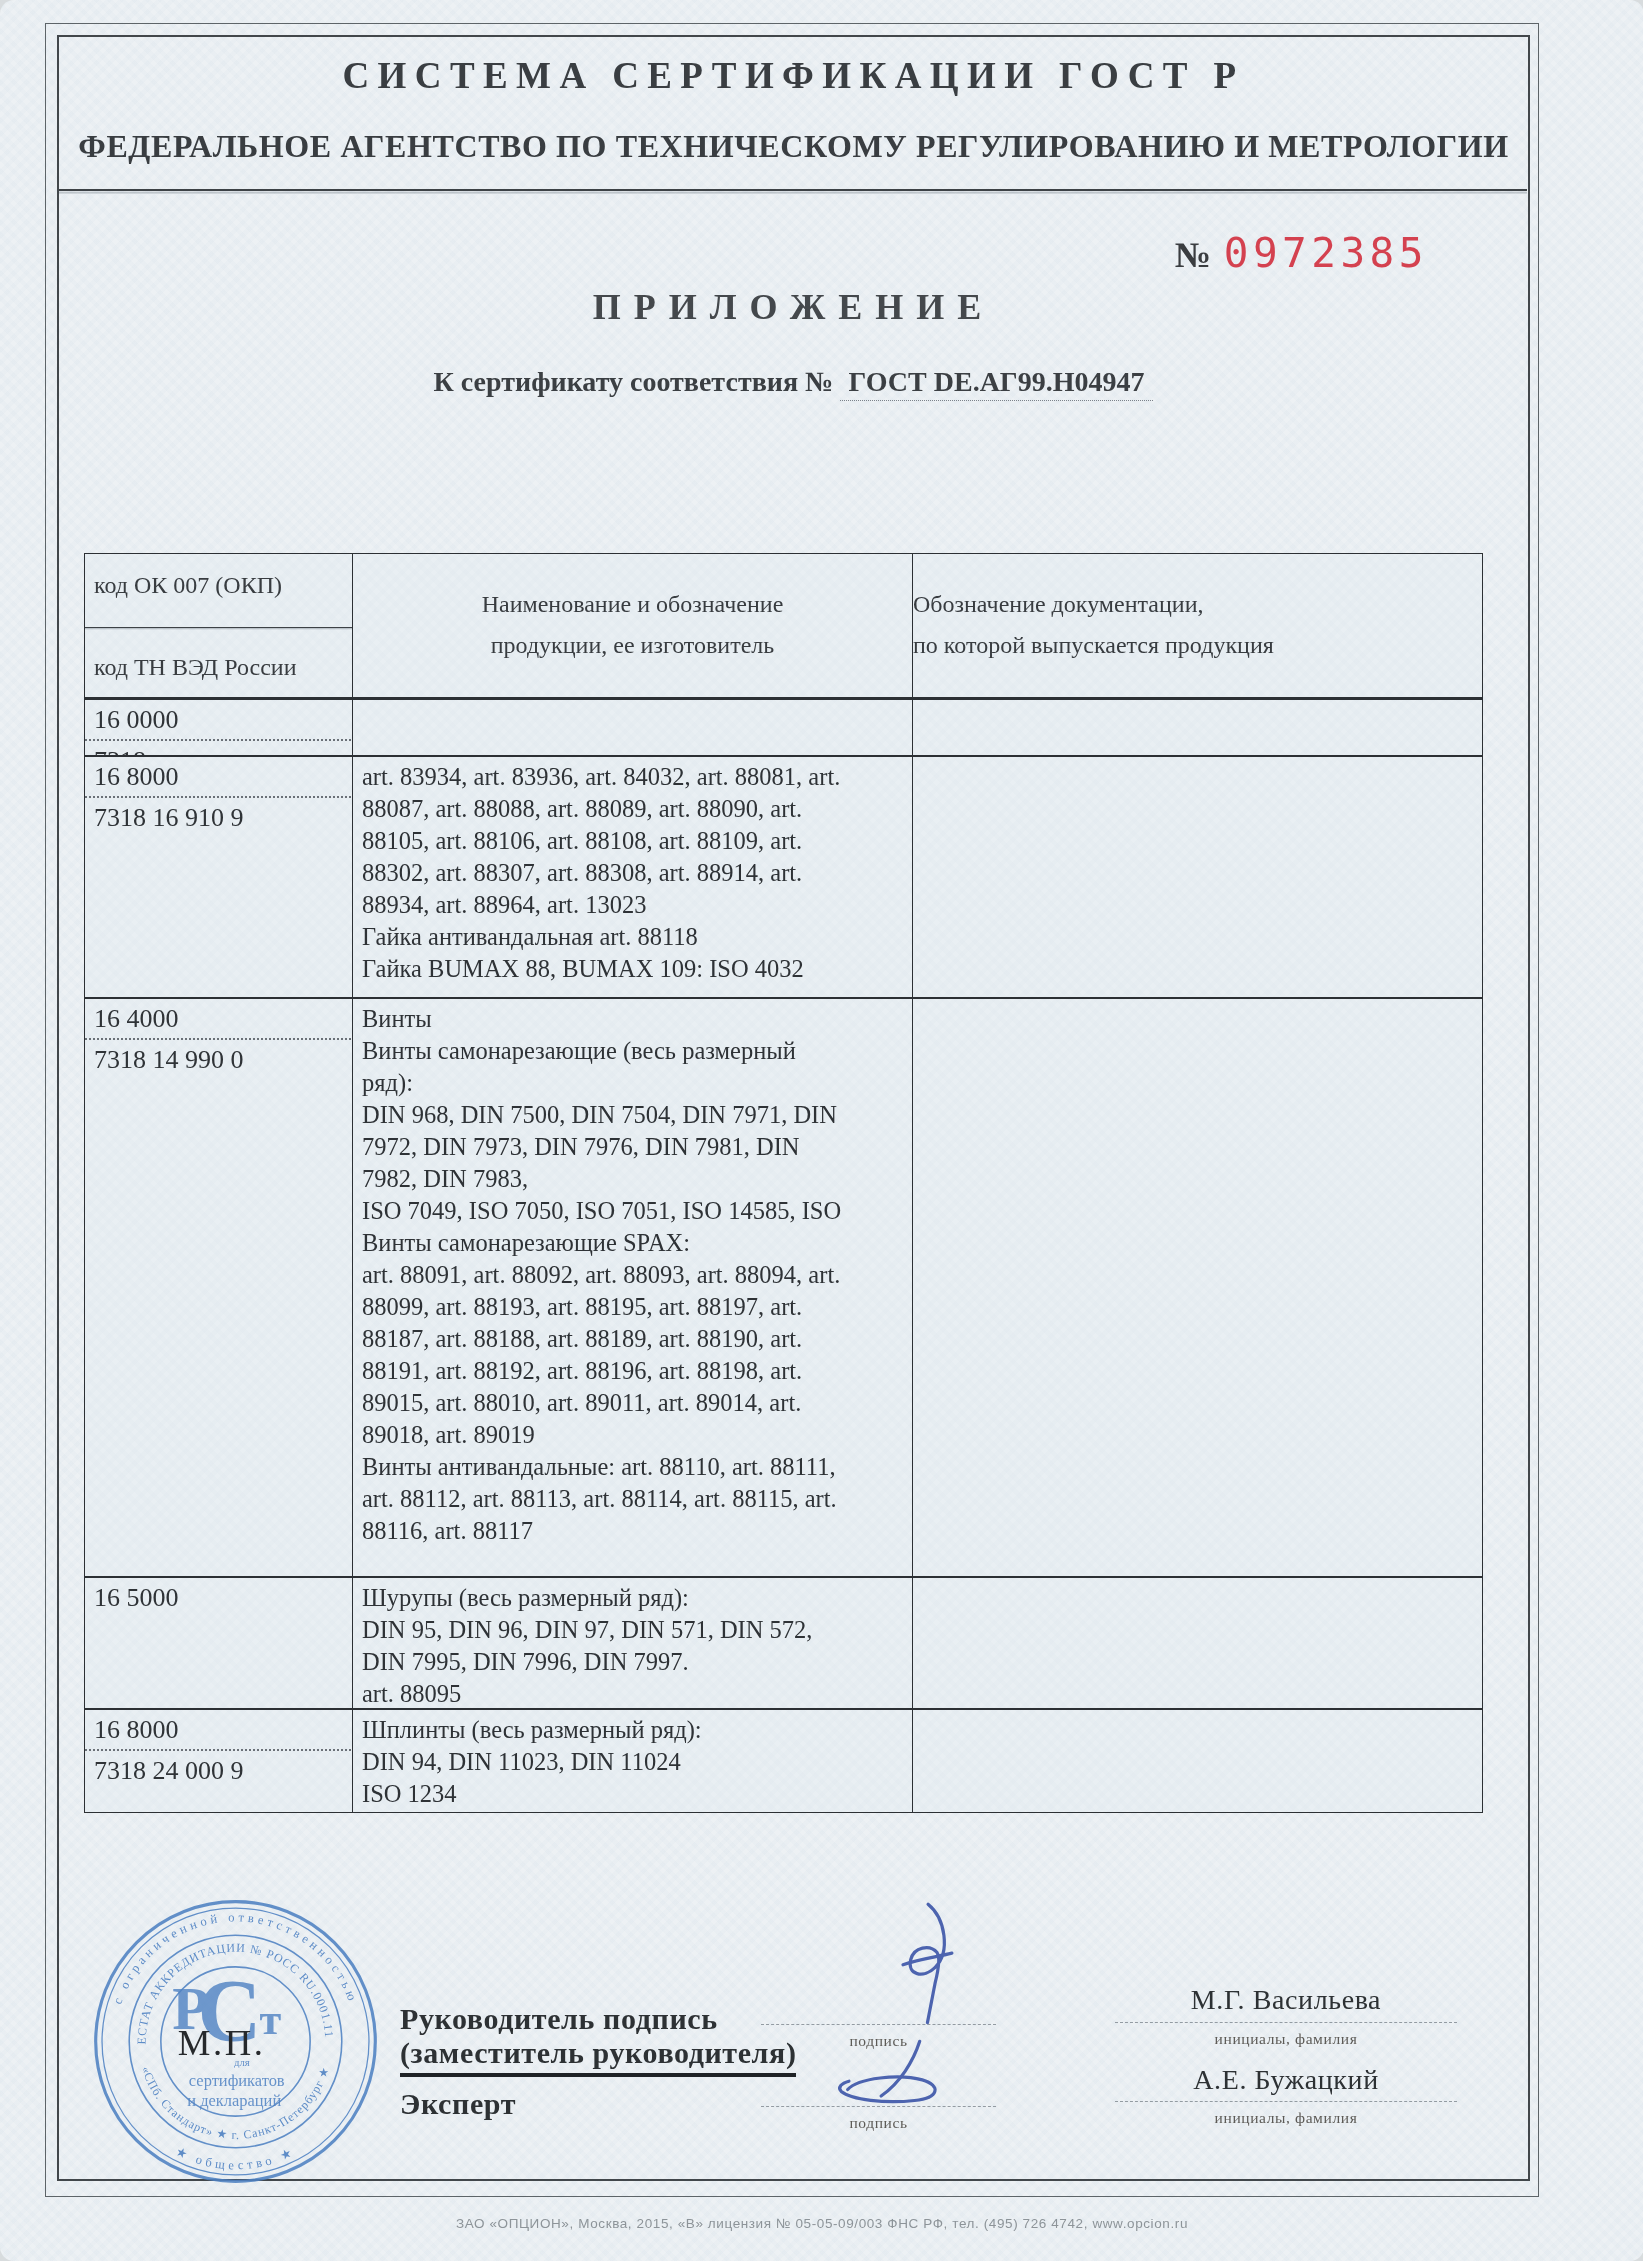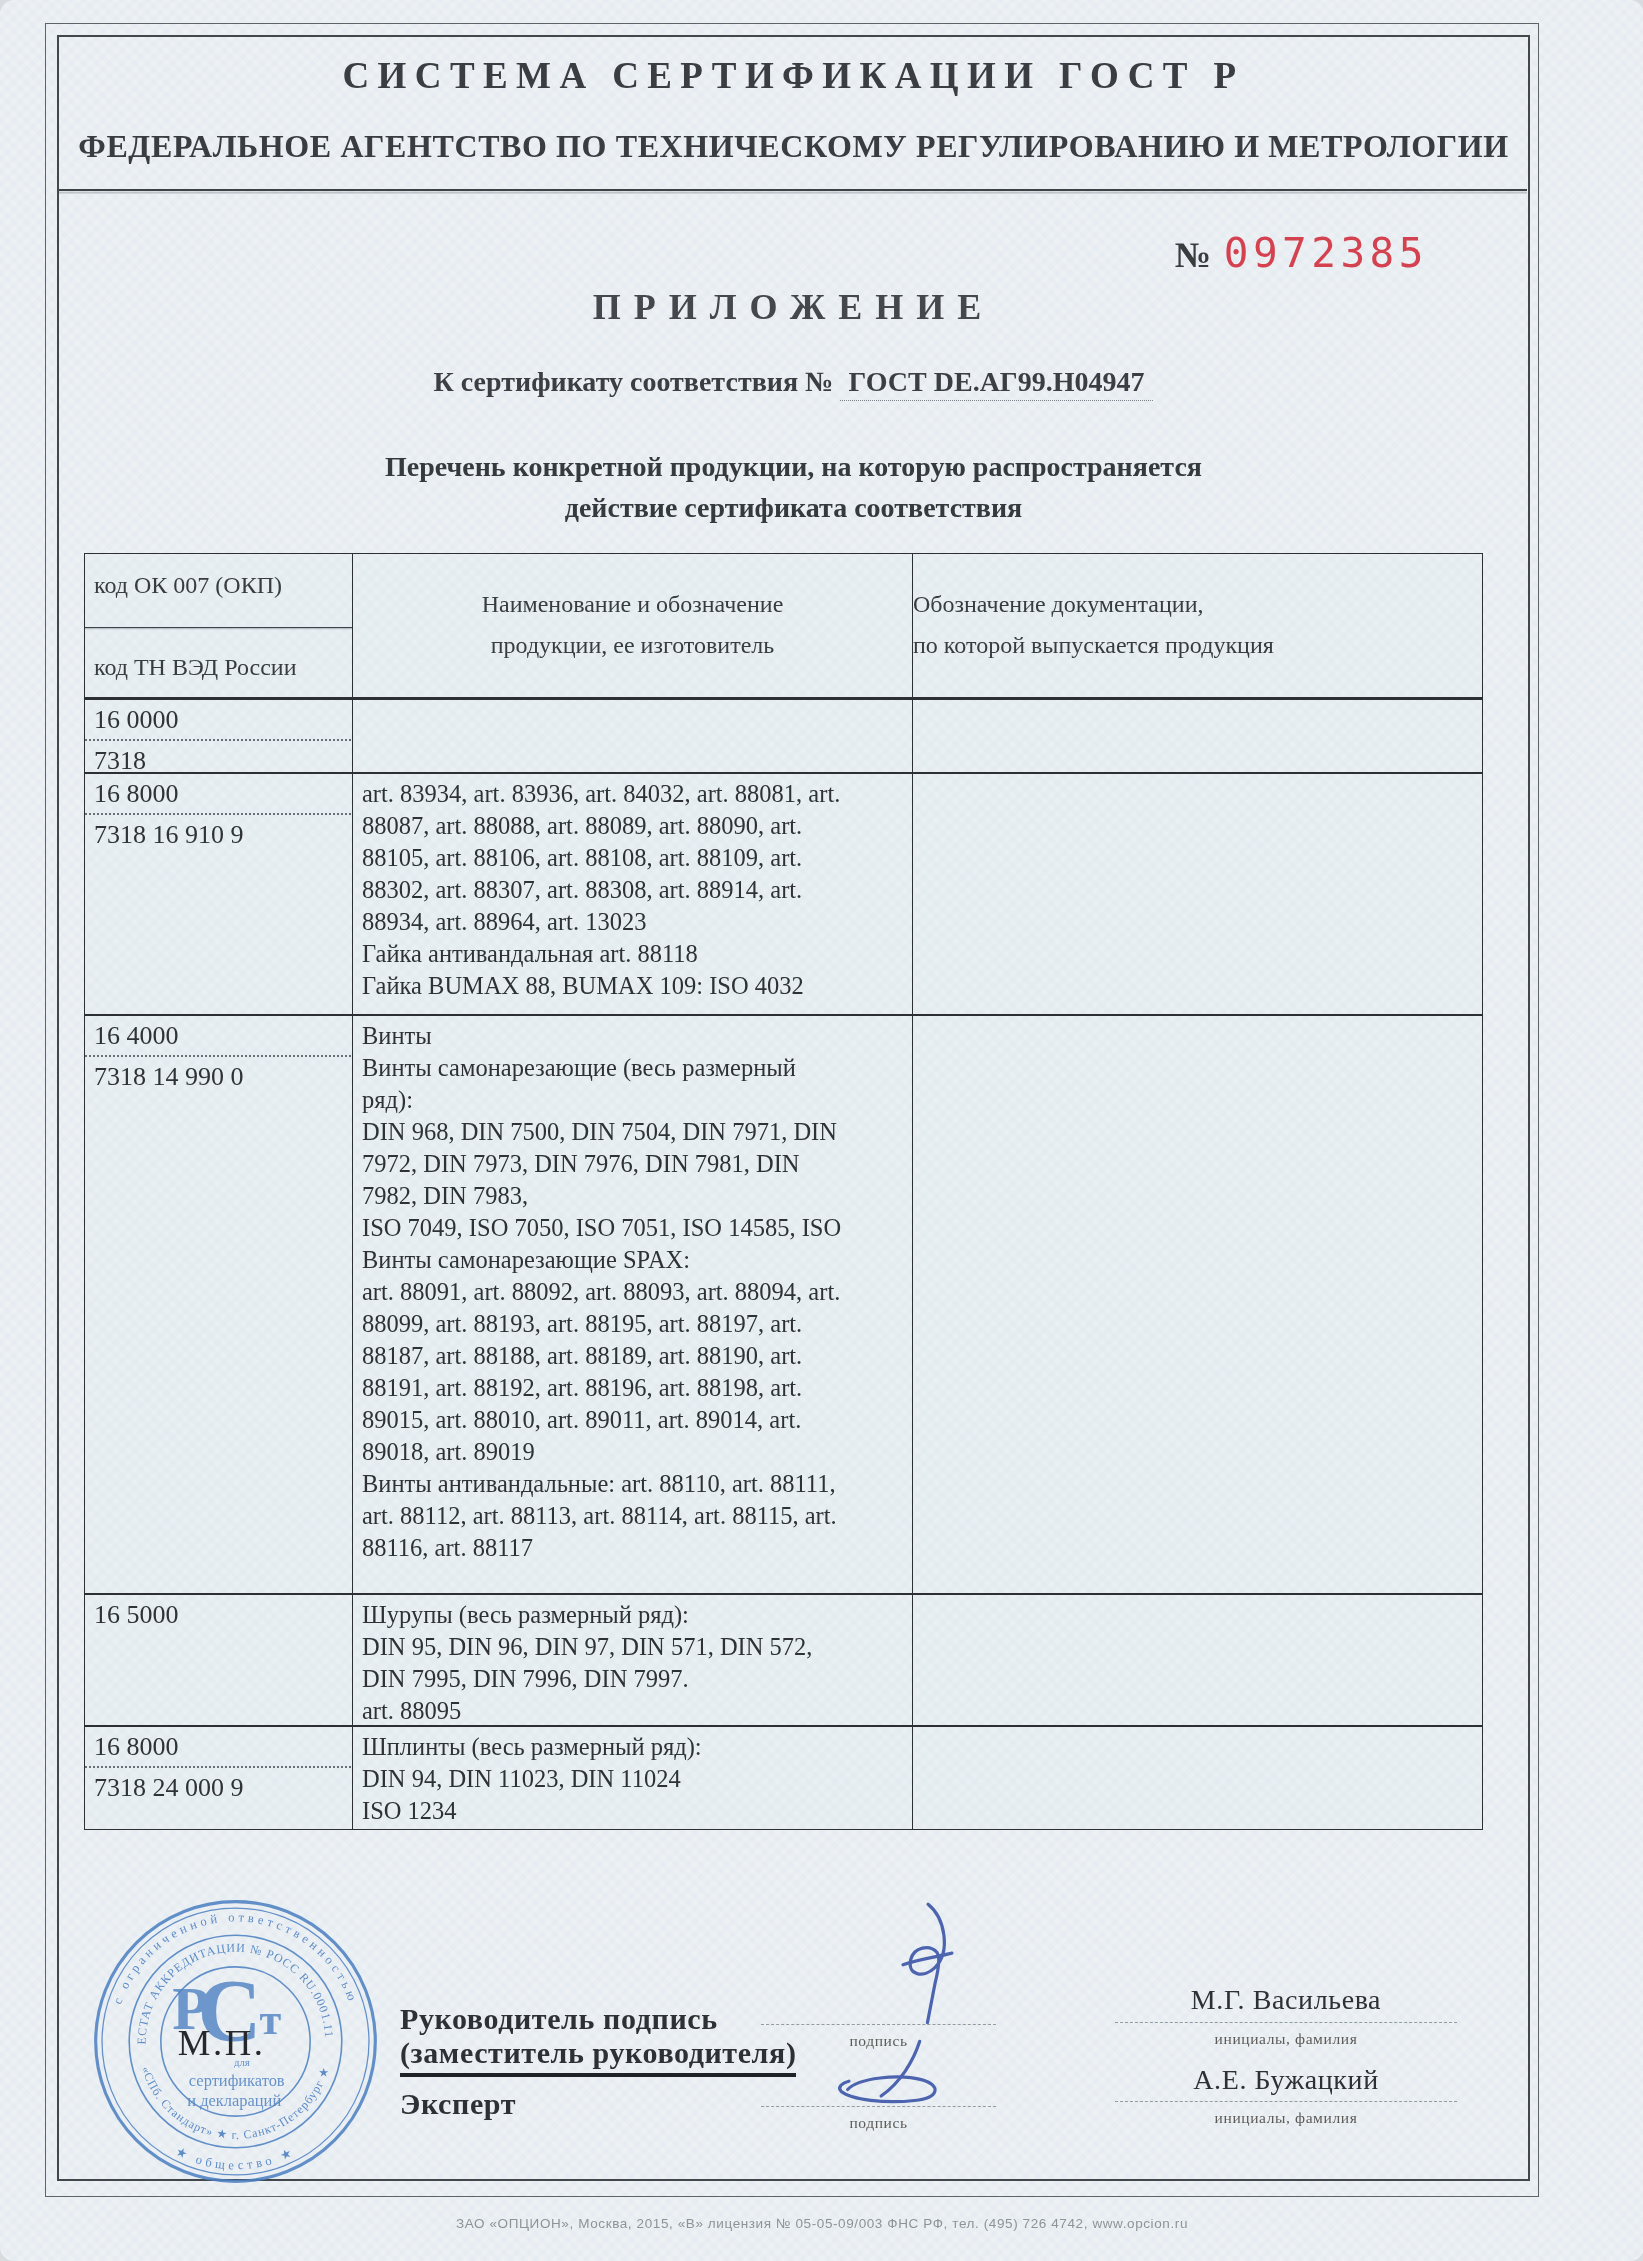--- a/index.html
+++ b/index.html
@@ -75,42 +75,38 @@
   <div class="doc-number">
     <span class="no-sign">№</span><span class="no-digits">0972385</span>
   </div>
 
   <div class="hwrap title">ПРИЛОЖЕНИЕ</div>
 
   <div class="hwrap cert-line">
     <span>К сертификату соответствия №</span><span class="cert-value">ГОСТ DE.АГ99.Н04947</span>
   </div>
 
-  <div class="hwrap intro">
-    <div>Перечень конкретной продукции,  на которую распространяется</div>
-    <div>действие сертификата соответствия</div>
-  </div>
 
   <div class="ptable">
     <div class="thead">
       <div class="th th-c1">
         <div class="th-c1-top">код ОК 007 (ОКП)</div>
         <div class="th-c1-bottom">код ТН ВЭД России</div>
       </div>
       <div class="th th-c2">
         <div>Наименование и обозначение</div>
         <div>продукции, ее изготовитель</div>
       </div>
       <div class="th th-c3">
         <div>Обозначение документации,</div>
         <div>по которой выпускается продукция</div>
       </div>
     </div>
     <div>
-        <div class="trow" style="height: 72px;">
+        <div class="trow" style="height: 55px;">
           <div class="td c1">
             <div class="okp has-tnved">16 0000</div>
             <div class="tnved">7318</div>
           </div>
           <div class="td c2"></div>
           <div class="td c3"></div>
         </div>
         <div class="trow" style="height: 242px;">
           <div class="td c1">
             <div class="okp has-tnved">16 8000</div>

